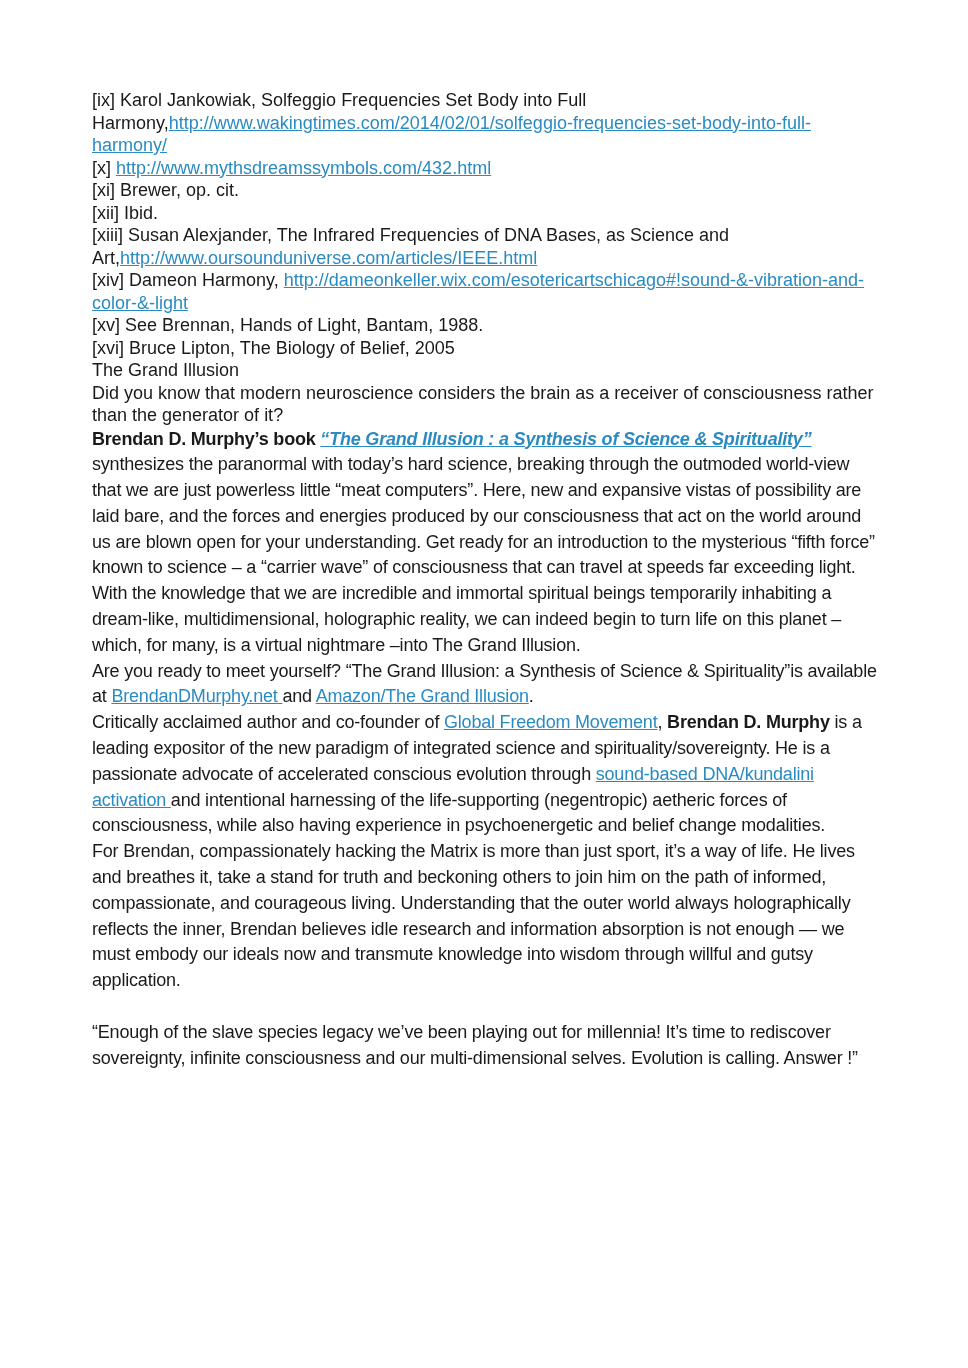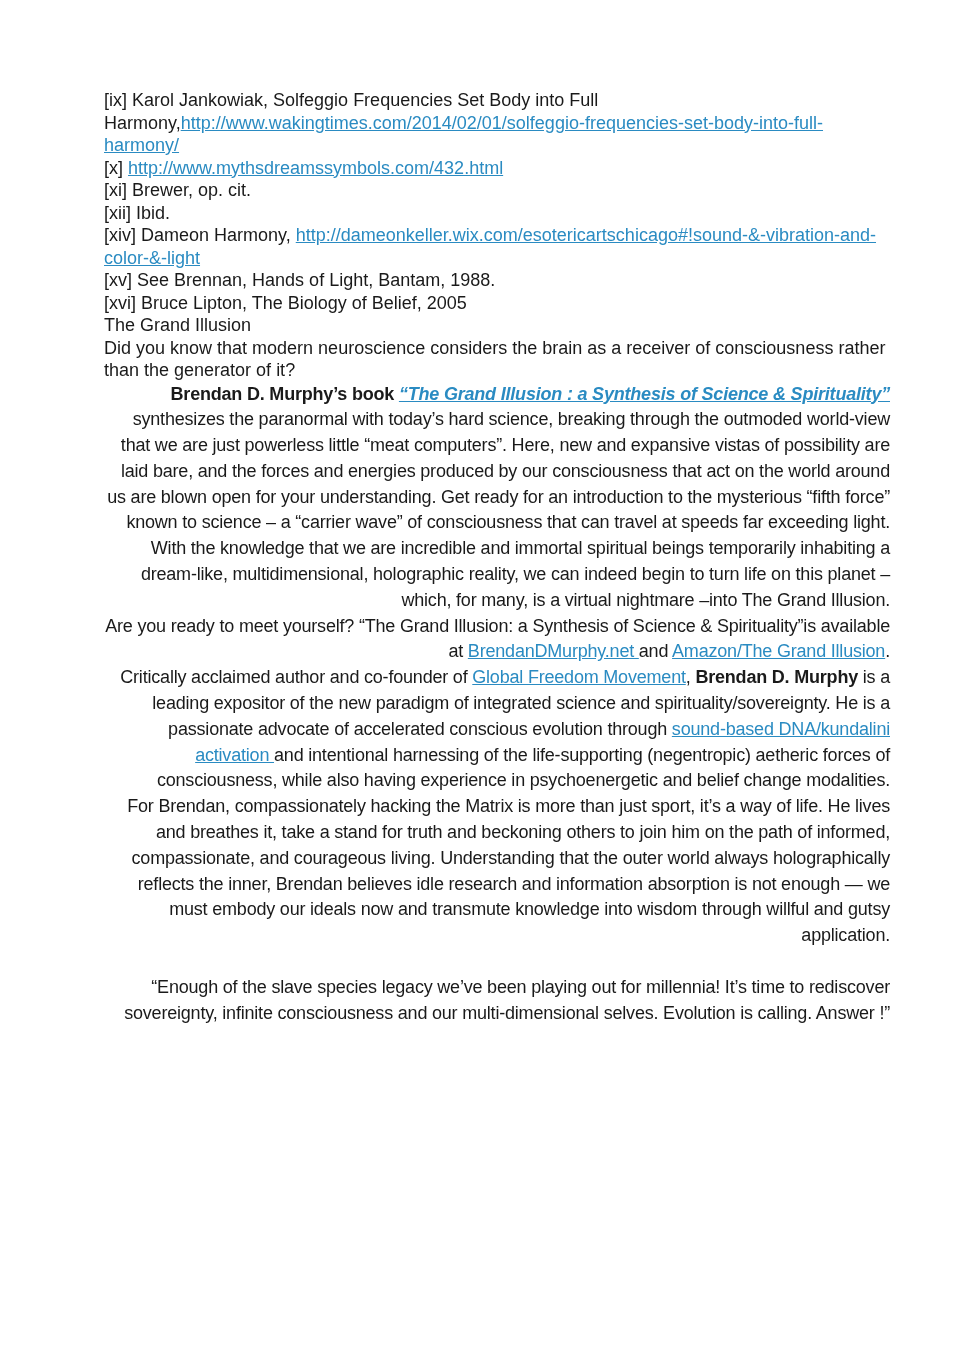--- a/index.html
+++ b/index.html
@@ -10,40 +10,39 @@
   body {
     width: 968px;
     height: 1368px;
     position: relative;
     font-family: "Liberation Sans", sans-serif;
     color: var(--text, #1a1a1a);
     overflow: hidden;
   }
   .page {
     position: absolute;
-    left: 104px;
+    left: 92px;
     top: 89px;
     width: 786px;
   }
   
   .refs p {
     margin: 0;
     font-size: 18px;
     line-height: 22.5px;
     overflow-wrap: break-word;
     word-break: break-word;
   }
   
   .body-text p {
     margin: 0;
     font-size: 18px;
     line-height: 25.8px;
     letter-spacing: -0.2px;
     overflow-wrap: break-word;
-    text-align: right;
   }
   a.link {
     color: var(--link, #2a8bc2);
     text-decoration: underline;
     cursor: pointer;
   }
   .bold { font-weight: bold; }
   .book-title-link {
     font-weight: bold;
     font-style: italic;
@@ -53,20 +52,21 @@
 </head>
 <body>
 
 <div class="page">
 
   <section class="refs">
     <p><span>[ix] Karol Jankowiak, Solfeggio Frequencies Set Body into Full Harmony,</span><a class="link">http://www.wakingtimes.com/2014/02/01/solfeggio-frequencies-set-body-into-full-harmony/</a></p>
     <p><span>[x] </span><a class="link">http://www.mythsdreamssymbols.com/432.html</a></p>
     <p><span>[xi] Brewer, op. cit.</span></p>
     <p><span>[xii] Ibid.</span></p>
+    <p><span>[xiii] Susan Alexjander, The Infrared Frequencies of DNA Bases, as Science and Art,</span><a class="link">http://www.oursounduniverse.com/articles/IEEE.html</a></p>
     <p><span>[xiv] Dameon Harmony, </span><a class="link">http://dameonkeller.wix.com/esotericartschicago#!sound-&amp;-vibration-and-color-&amp;-light</a></p>
     <p><span>[xv] See Brennan, Hands of Light, Bantam, 1988.</span></p>
     <p><span>[xvi] Bruce Lipton, The Biology of Belief, 2005</span></p>
     <p><span>The Grand Illusion</span></p>
     <p><span>Did you know that modern neuroscience considers the brain as a receiver of consciousness rather than the generator of it?</span></p>
   </section>
 
   <section class="body-text">
     <p><span class="bold">Brendan D. Murphy’s book </span><a class="link book-title-link">“The Grand Illusion : a Synthesis of Science &amp; Spirituality” </a><span>synthesizes the paranormal with today’s hard science, breaking through the outmoded world-view that we are just powerless little “meat computers”. Here, new and expansive vistas of possibility are laid bare, and the forces and energies produced by our consciousness that act on the world around us are blown open for your understanding. Get ready for an introduction to the mysterious “fifth force” known to science – a “carrier wave” of consciousness that can travel at speeds far exceeding light. With the knowledge that we are incredible and immortal spiritual beings temporarily inhabiting a dream-like, multidimensional, holographic reality, we can indeed begin to turn life on this planet – which, for many, is a virtual nightmare –into The Grand Illusion.</span></p>
 

